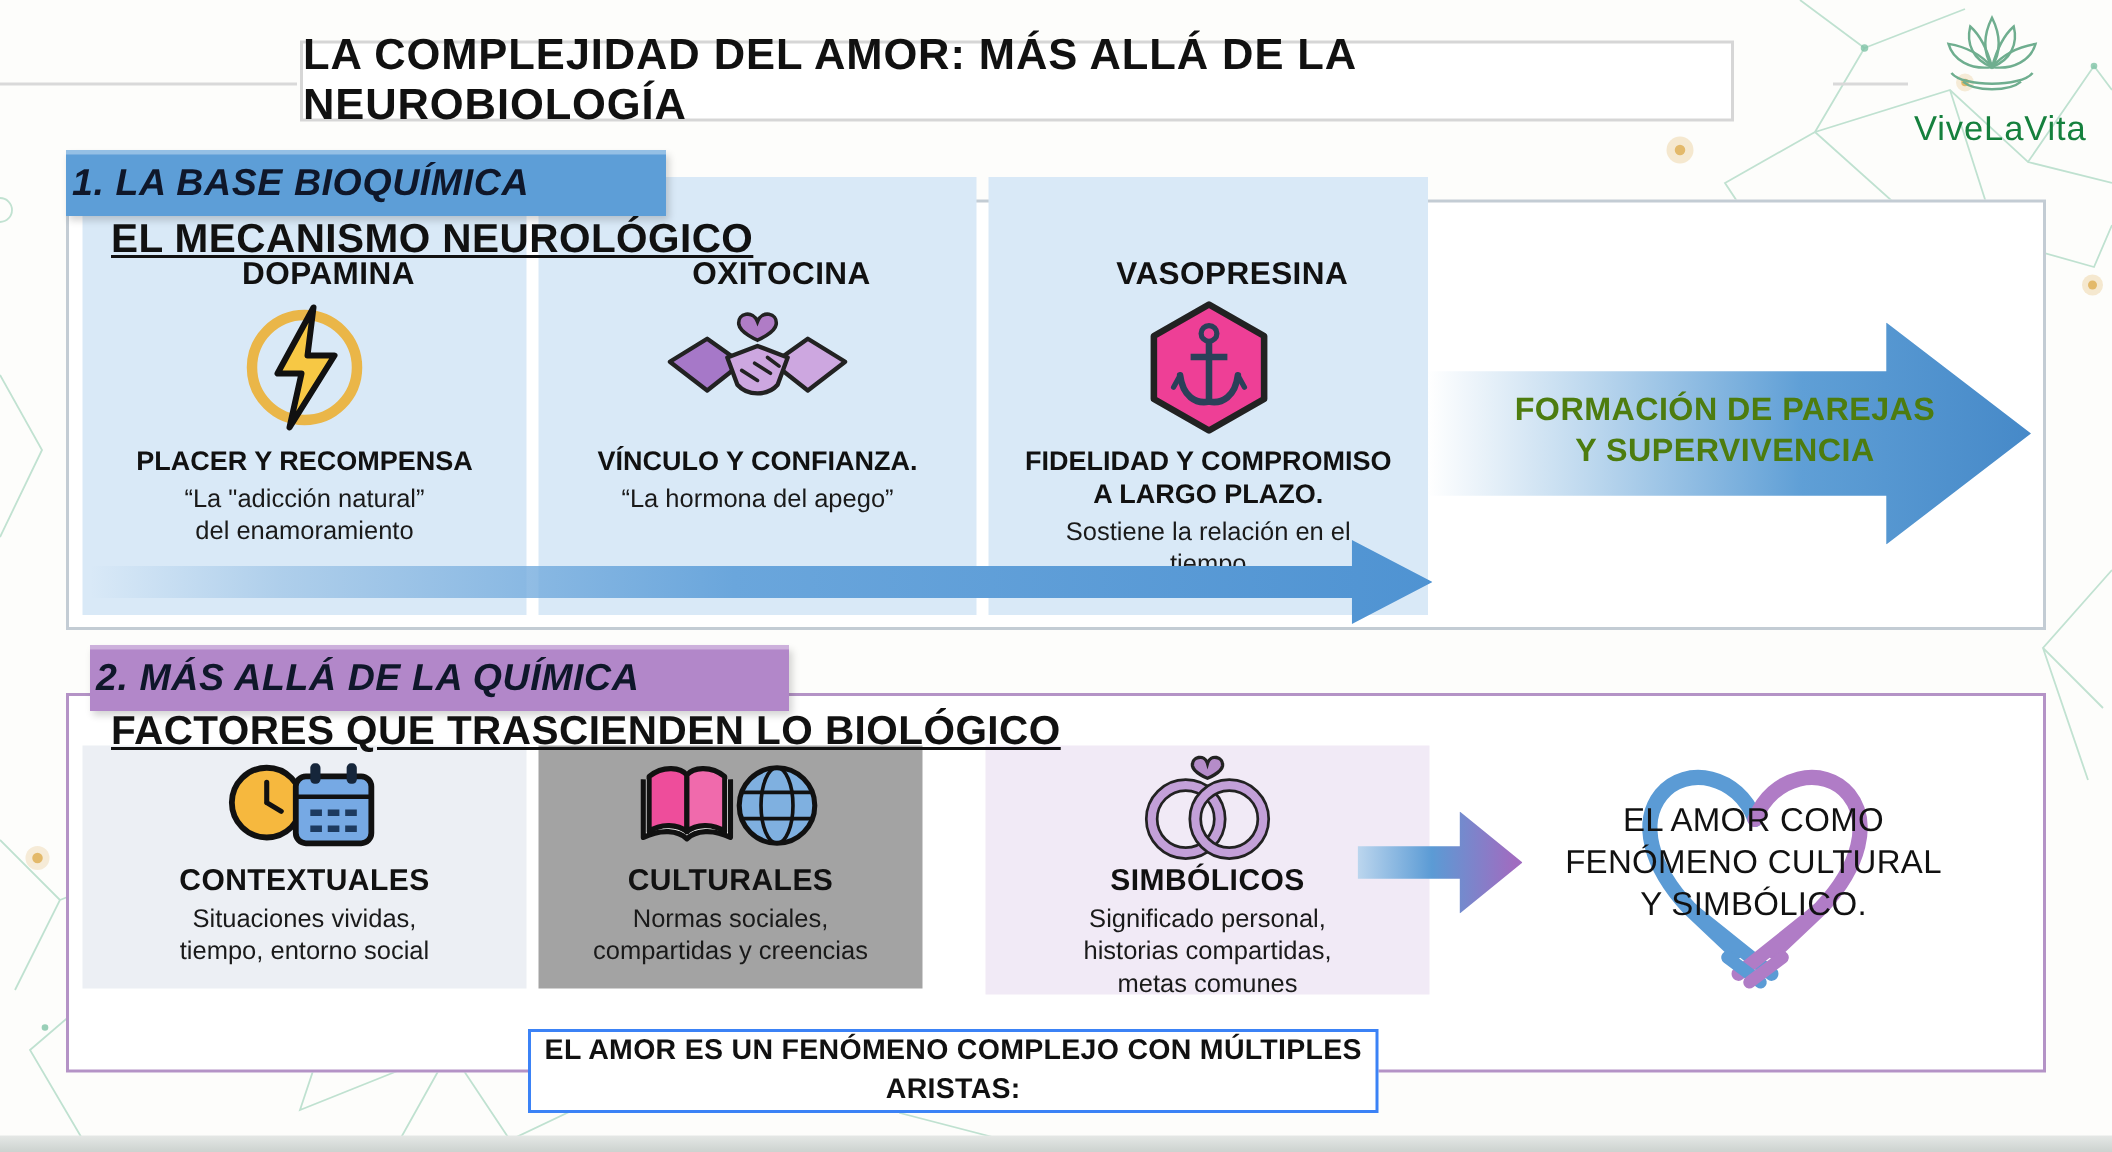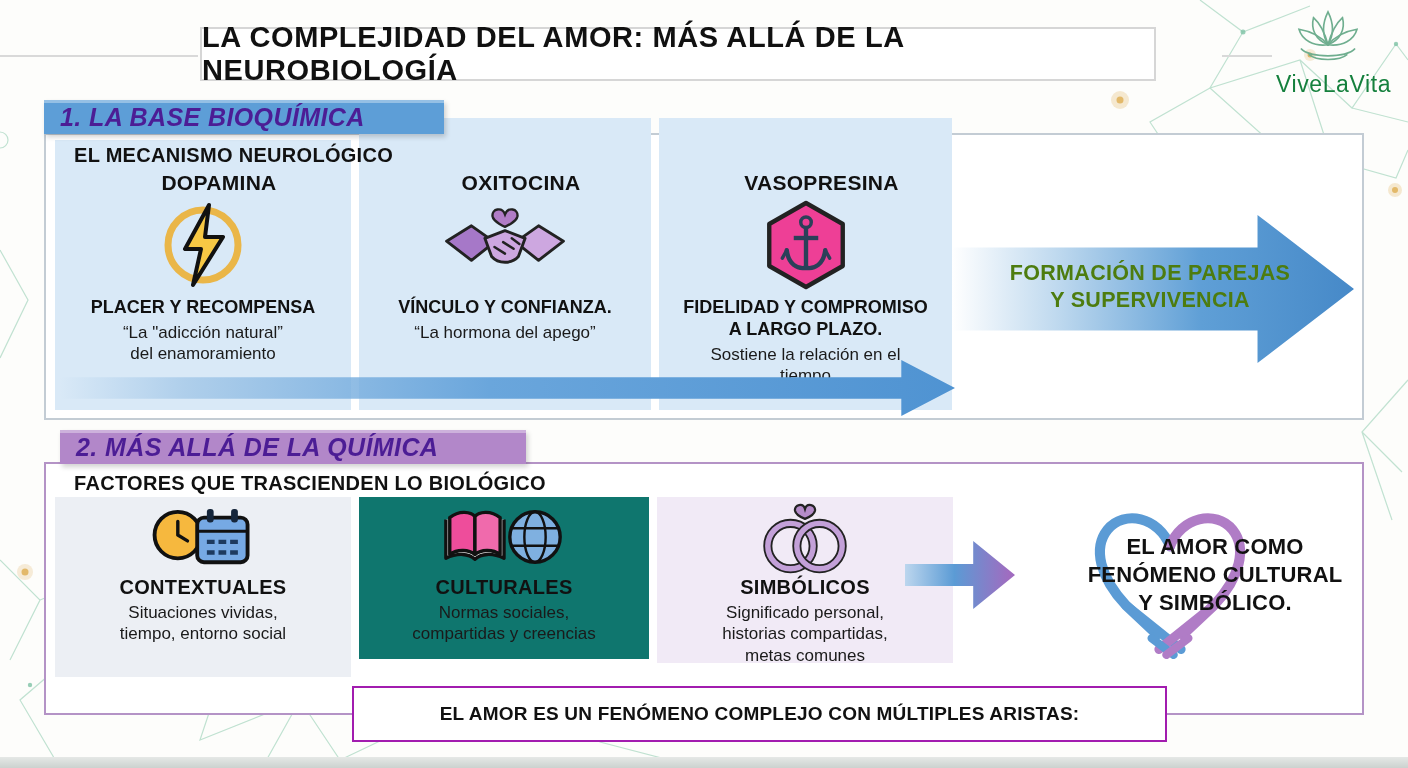--- a/index.html
+++ b/index.html
@@ -14,44 +14,44 @@
   .title-box{
     position:absolute; left:200px; top:27px; width:956px; height:54px;
     background:#ffffff; border:2px solid #d6d6d6; box-sizing:border-box;
     display:flex; align-items:center; justify-content:center;
     font-size:29px; font-weight:bold; letter-spacing:.6px; z-index:6;
   }
   .logo{position:absolute; left:1276px; top:8px; width:104px; text-align:center; z-index:6;}
   .logo-text{font-size:23px; color:#15803d; letter-spacing:.6px; margin-top:1px;}
   
   .banner{
-    position:absolute; height:34px; display:flex; align-items:center;
-    padding-left:16px; box-sizing:border-box; color:#4c1d95; font-weight:bold;
+    position:absolute; height:44px; display:flex; align-items:center;
+    padding-left:4px; box-sizing:border-box; color:#0f172a; font-weight:bold;
     font-style:italic; font-size:25px; letter-spacing:.4px; z-index:7;
     box-shadow:inset 0 3px 0 rgba(255,255,255,.35), 2px 3px 5px rgba(0,0,0,.18);
   }
   .banner1{left:44px; top:100px; width:400px; background:#5d9ed7;}
   .banner2{left:44px; top:430px; width:466px; background:#b287c9;margin-left:16px;}
   .panel{position:absolute; background:#fff; box-sizing:border-box; z-index:1;}
   .panel1{left:44px; top:133px; width:1320px; height:287px; border:2px solid #c3ccd4;}
   .panel2{left:44px; top:462px; width:1320px; height:253px; border:2px solid #b493c6;}
-  .panel-heading{position:absolute; font-size:20px; font-weight:bold; letter-spacing:.3px; z-index:8;}
+  .panel-heading{position:absolute; font-size:27px; font-weight:bold; letter-spacing:.3px; z-index:8;text-decoration:underline;}
   .heading1{left:74px; top:144px;}
   .heading2{left:74px; top:472px;}
   
   .card{
     position:absolute; box-sizing:border-box; z-index:2;
     display:flex; flex-direction:column; align-items:center; text-align:center;
   }
   .s1card{background:#d9e9f7;}
   .s1c1{left:55px; top:140px; width:296px; height:270px; padding-top:31px;}
   .s1c2{left:359px; top:118px; width:292px; height:292px; padding-top:53px;}
   .s1c3{left:659px; top:118px; width:293px; height:292px; padding-top:53px;}
-  .s2c1{left:55px;  top:497px; width:296px; height:180px; background:#eceff4; padding-top:10px;}
-  .s2c2{left:359px; top:497px; width:290px; height:162px; background:#0f766e; padding-top:10px;}
+  .s2c1{left:55px;  top:497px; width:296px; height:162px; background:#eceff4; padding-top:10px;}
+  .s2c2{left:359px; top:497px; width:256px; height:162px; background:#a3a3a3; padding-top:10px;}
   .s2c3{left:657px; top:497px; width:296px; height:166px; background:#f1eaf6; padding-top:10px;}
   .card-title{font-size:21px; font-weight:bold; letter-spacing:.3px;margin-left:32px;}
   .card-icon{display:flex; align-items:center; justify-content:center; margin:4px 0 2px 0;}
   .icon-row{display:flex; align-items:center; justify-content:center; gap:8px; height:64px;}
   .card-sub{font-size:18px; font-weight:bold; line-height:1.22; white-space:pre-line; margin-top:4px;}
   .card-desc{font-size:17px; line-height:1.25; white-space:pre-line; margin-top:3px; color:#1a1a1a;}
   .s2-title{font-size:20px; font-weight:bold; margin-top:5px; letter-spacing:.3px;}
   
   .arrow1{
     position:absolute; left:60px; top:360px; width:895px; height:56px; z-index:4;
@@ -70,28 +70,28 @@
   }
   .arrow-big-label span{display:block;}
   .arrow2{
     position:absolute; left:905px; top:541px; width:110px; height:68px; z-index:4;
     clip-path:polygon(0 34%, 62% 34%, 62% 0, 100% 50%, 62% 100%, 62% 66%, 0 66%);
     background:linear-gradient(90deg, #bcd6ee 0%, #5b9bd5 45%, #a06cc0 95%);
   }
   
   .result-heart{position:absolute; left:1078px; top:496px; z-index:2;}
   .result-text{
-    position:absolute; left:1064px; top:533px; width:302px; z-index:5;
-    text-align:center; font-weight:bold; font-size:22px; line-height:1.27; letter-spacing:.2px;
+    position:absolute; left:1018px; top:533px; width:302px; z-index:5;
+    text-align:center; font-weight:normal; font-size:22px; line-height:1.27; letter-spacing:.2px;
   }
   .result-text span{display:block;}
   
   .note-box{
-    position:absolute; left:352px; top:686px; width:815px; height:56px; z-index:9;
-    background:#fff; border:2px solid #a21caf; box-sizing:border-box;
+    position:absolute; left:352px; top:686px; width:567px; height:56px; z-index:9;
+    background:#fff; border:2px solid #3b82f6; box-sizing:border-box;
     display:flex; flex-direction:column; align-items:center; justify-content:center;
     font-size:19px; font-weight:bold; line-height:1.35; text-align:center; letter-spacing:.2px;
   }
   .bottom-band{position:absolute; left:0; bottom:0; width:100%; height:11px;
     background:linear-gradient(#e5e8e6, #ccd2cf); z-index:10;}
 </style>
 </head>
 <body>
 
 <div class="canvas">

